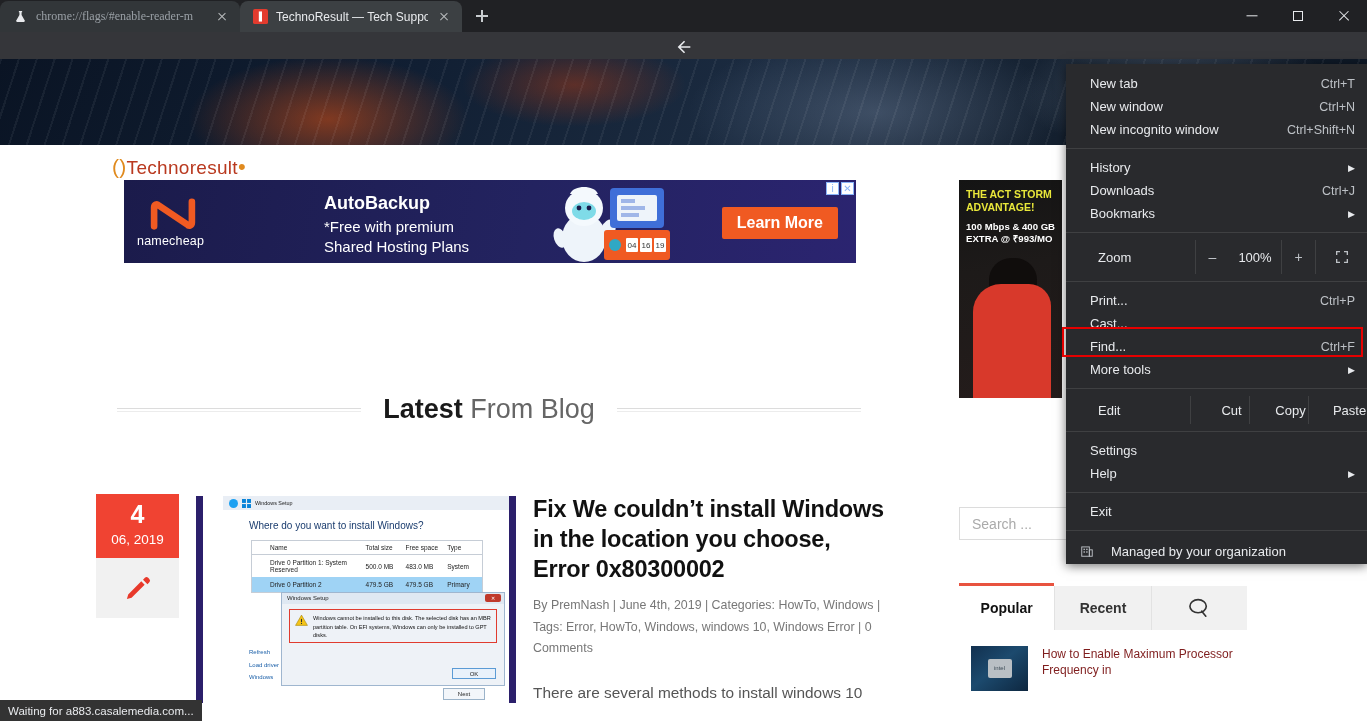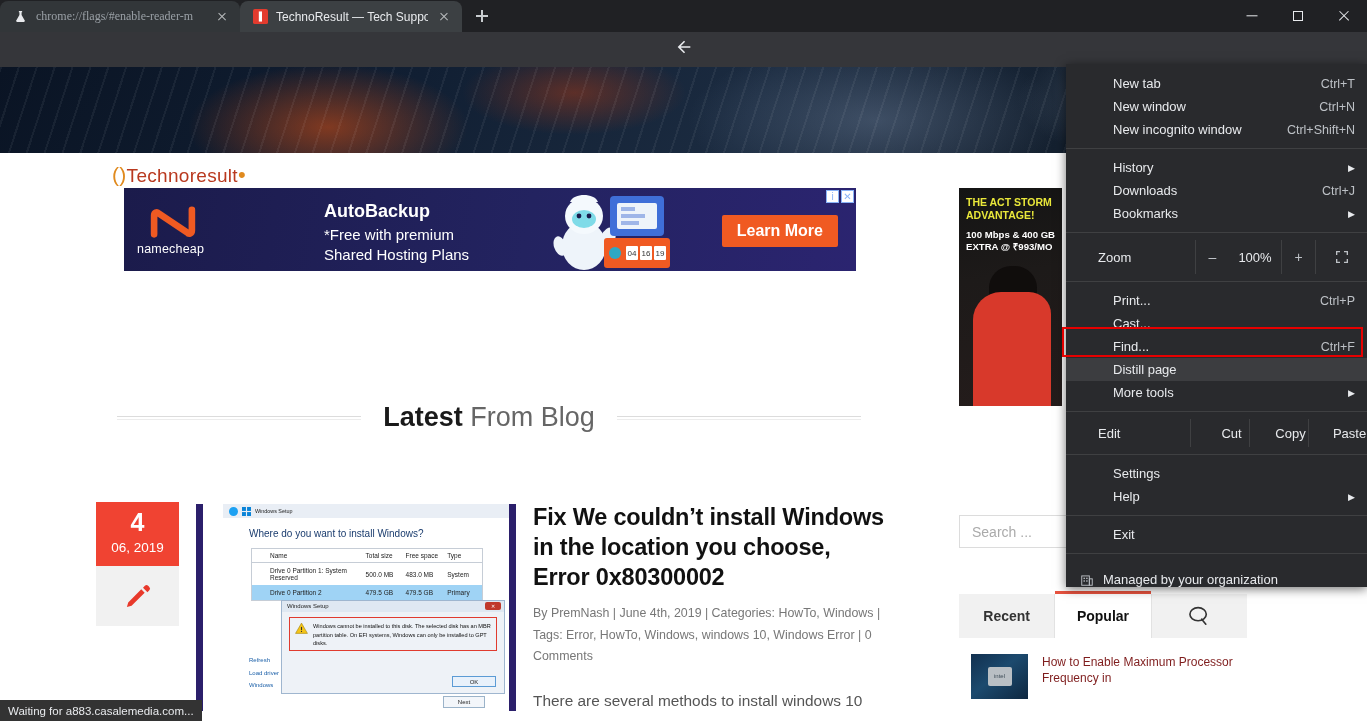--- a/index.html
+++ b/index.html
@@ -85,21 +85,21 @@
   .avatar { width: 24px; height: 24px; border-radius: 50%; background: #bdc1c6; position: relative; flex: 0 0 24px; }
   .avatar::before { content:""; position:absolute; left:50%; top:5px; width:8px; height:8px; border-radius:50%; background:#5f6368; transform:translateX(-50%); }
   .avatar::after { content:""; position:absolute; left:50%; top:14px; width:15px; height:9px; border-radius:8px 8px 0 0; background:#5f6368; transform:translateX(-50%); }
   .kebab { width: 28px; height: 28px; border-radius: 50%; background: #4a4d50; position: relative; flex: 0 0 28px; }
   .kebab span { position: absolute; left: 50%; width: 3.2px; height: 3.2px; border-radius: 50%; background: #e8eaed; transform: translateX(-50%); }
   .kebab span:nth-child(1) { top: 7px; }
   .kebab span:nth-child(2) { top: 12.4px; }
   .kebab span:nth-child(3) { top: 17.8px; }
 
   
-  .page { position: absolute; top: 67px; left: 0; width: 1367px; height: 644px; background: #fff; overflow: hidden; text-decoration: underline; }
+  .page { position: absolute; top: 59px; left: 0; width: 1367px; height: 644px; background: #fff; overflow: hidden; text-decoration: underline; }
 
   .site-header {
     position: relative; height: 86px; width: 100%; overflow: hidden;
     background:
       radial-gradient(ellipse 200px 90px at 24% 70%, rgba(220,80,20,.55), transparent 70%),
       radial-gradient(ellipse 160px 60px at 42% 30%, rgba(180,60,20,.45), transparent 70%),
       radial-gradient(ellipse 260px 110px at 64% 62%, rgba(150,170,200,.30), transparent 72%),
       radial-gradient(ellipse 220px 90px at 86% 38%, rgba(170,185,205,.33), transparent 72%),
       linear-gradient(120deg, #0a1424 0%, #111f33 30%, #1b2b40 55%, #14202f 78%, #0d1725 100%);
   }
@@ -222,39 +222,39 @@
   .sb-thumb::after { content: ""; position: absolute; left: 17px; top: 13px; width: 24px; height: 19px; background: #b9bfc4; border-radius: 2px; }
   .sb-thumb i { position: absolute; left: 23px; top: 19px; font-size: 6px; font-style: normal; color: #3c4a55; z-index: 2; }
   .sb-item-title { font-size: 12px; line-height: 1.35; color: #7f1d1d; }
 
   
   .menu {
     position: absolute; left: 1066px; top: 64px; width: 301px;
     background: #292a2d; color: #e8eaed; font-size: 13px;
     box-shadow: 0 2px 10px rgba(0,0,0,.55); padding: 8px 0 0 0; z-index: 50;
   }
-  .mi { display: flex; align-items: center; height: 23px; padding: 0 12px 0 47px; white-space: nowrap; }
+  .mi { display: flex; align-items: center; height: 23px; padding: 0 12px 0 24px; white-space: nowrap; }
   .mi .label { flex: 1; }
   .mi .accel { color: #bdc1c6; font-size: 12.5px; }
   .mi .arrow { width: 10px; text-align: right; color: #e8eaed; font-size: 9px; }
   .msep { height: 1px; background: #3f4042; margin: 7px 0; }
   .mzoom { display: flex; align-items: stretch; height: 34px; }
   .mzoom .lbl { flex: 1; display: flex; align-items: center; padding-left: 32px; }
   .mzoom .zcell { width: 34px; display: flex; align-items: center; justify-content: center; border-left: 1px solid #3f4042; font-size: 14px; color: #bdc1c6; }
   .mzoom .zval { width: 52px; display: flex; align-items: center; justify-content: center; font-size: 13px; }
   .mzoom .zfull { width: 52px; display: flex; align-items: center; justify-content: center; border-left: 1px solid #3f4042; }
   .medit { display: flex; align-items: stretch; height: 28px; }
   .medit .lbl { flex: 1; display: flex; align-items: center; padding-left: 32px; }
   .medit .cell { width: 59px; display: flex; align-items: center; justify-content: center; border-left: 1px solid #3f4042; padding-left: 23px; }
   .mi.highlight { background: #3c3d40; }
   .redbox {
     position: absolute; left: 1062px; top: 327px; width: 301px; height: 30px;
     border: 2.5px solid #e60000; pointer-events: none; z-index: 60;
   }
-  .mmanaged { display: flex; align-items: flex-end; gap: 8px; height: 26px; padding: 0 12px 0 12px; }
+  .mmanaged { display: flex; align-items: center; gap: 16px; height: 26px; padding: 0 12px 0 12px; }
   .mmanaged .ico { width: 17px; display: flex; justify-content: center; }
 
   .statusbar {
     position: absolute; left: 0; bottom: 0; height: 21px; padding: 0 8px;
     background: #333; color: #e8eaed; font-size: 11.5px; display: flex; align-items: center; z-index: 70;
   }
 </style>
 </head>
 <body>
 
@@ -564,22 +564,22 @@
       <input placeholder="Search ..." style="">
       <div class="btn">
         <svg width="17" height="17" viewBox="0 0 24 24">
             <circle cx="10.5" cy="10.5" r="6.5" fill="none" stroke="#fff" stroke-width="2.2"></circle>
             <path d="M15.5 15.5 21 21" stroke="#fff" stroke-width="2.6" stroke-linecap="round"></path>
           </svg>
       </div>
     </div>
 
     <div class="sb-tabs">
+      <div class="sb-tab active">Popular</div>
       <div class="sb-tab">Recent</div>
-      <div class="sb-tab active">Popular</div>
       <div class="sb-tab">
         <svg width="22" height="20" viewBox="0 0 24 22">
           <ellipse cx="11" cy="9" rx="9" ry="7.2" fill="none" stroke="#333" stroke-width="1.8"></ellipse>
           <path d="M15 14.5 19.5 20" stroke="#333" stroke-width="1.8" stroke-linecap="round" fill="none"></path>
         </svg>
       </div>
     </div>
 
     <div class="sb-list">
       <div class="sb-item">
@@ -634,23 +634,20 @@
       <span class="label">Print...</span>
       <span class="accel">Ctrl+P</span>
     </div>
     <div class="mi">
       <span class="label">Cast...</span>
     </div>
     <div class="mi">
       <span class="label">Find...</span>
       <span class="accel">Ctrl+F</span>
     </div>
-    <div class="mi highlight">
-      <span class="label">Distill page</span>
-    </div>
     <div class="mi">
       <span class="label">More tools</span>
       <span class="arrow">▶</span>
     </div>
     <div class="msep"></div>
     <div class="medit">
       <div class="lbl">Edit</div>
       <div class="cell">Cut</div>
       <div class="cell">Copy</div>
       <div class="cell">Paste</div>

